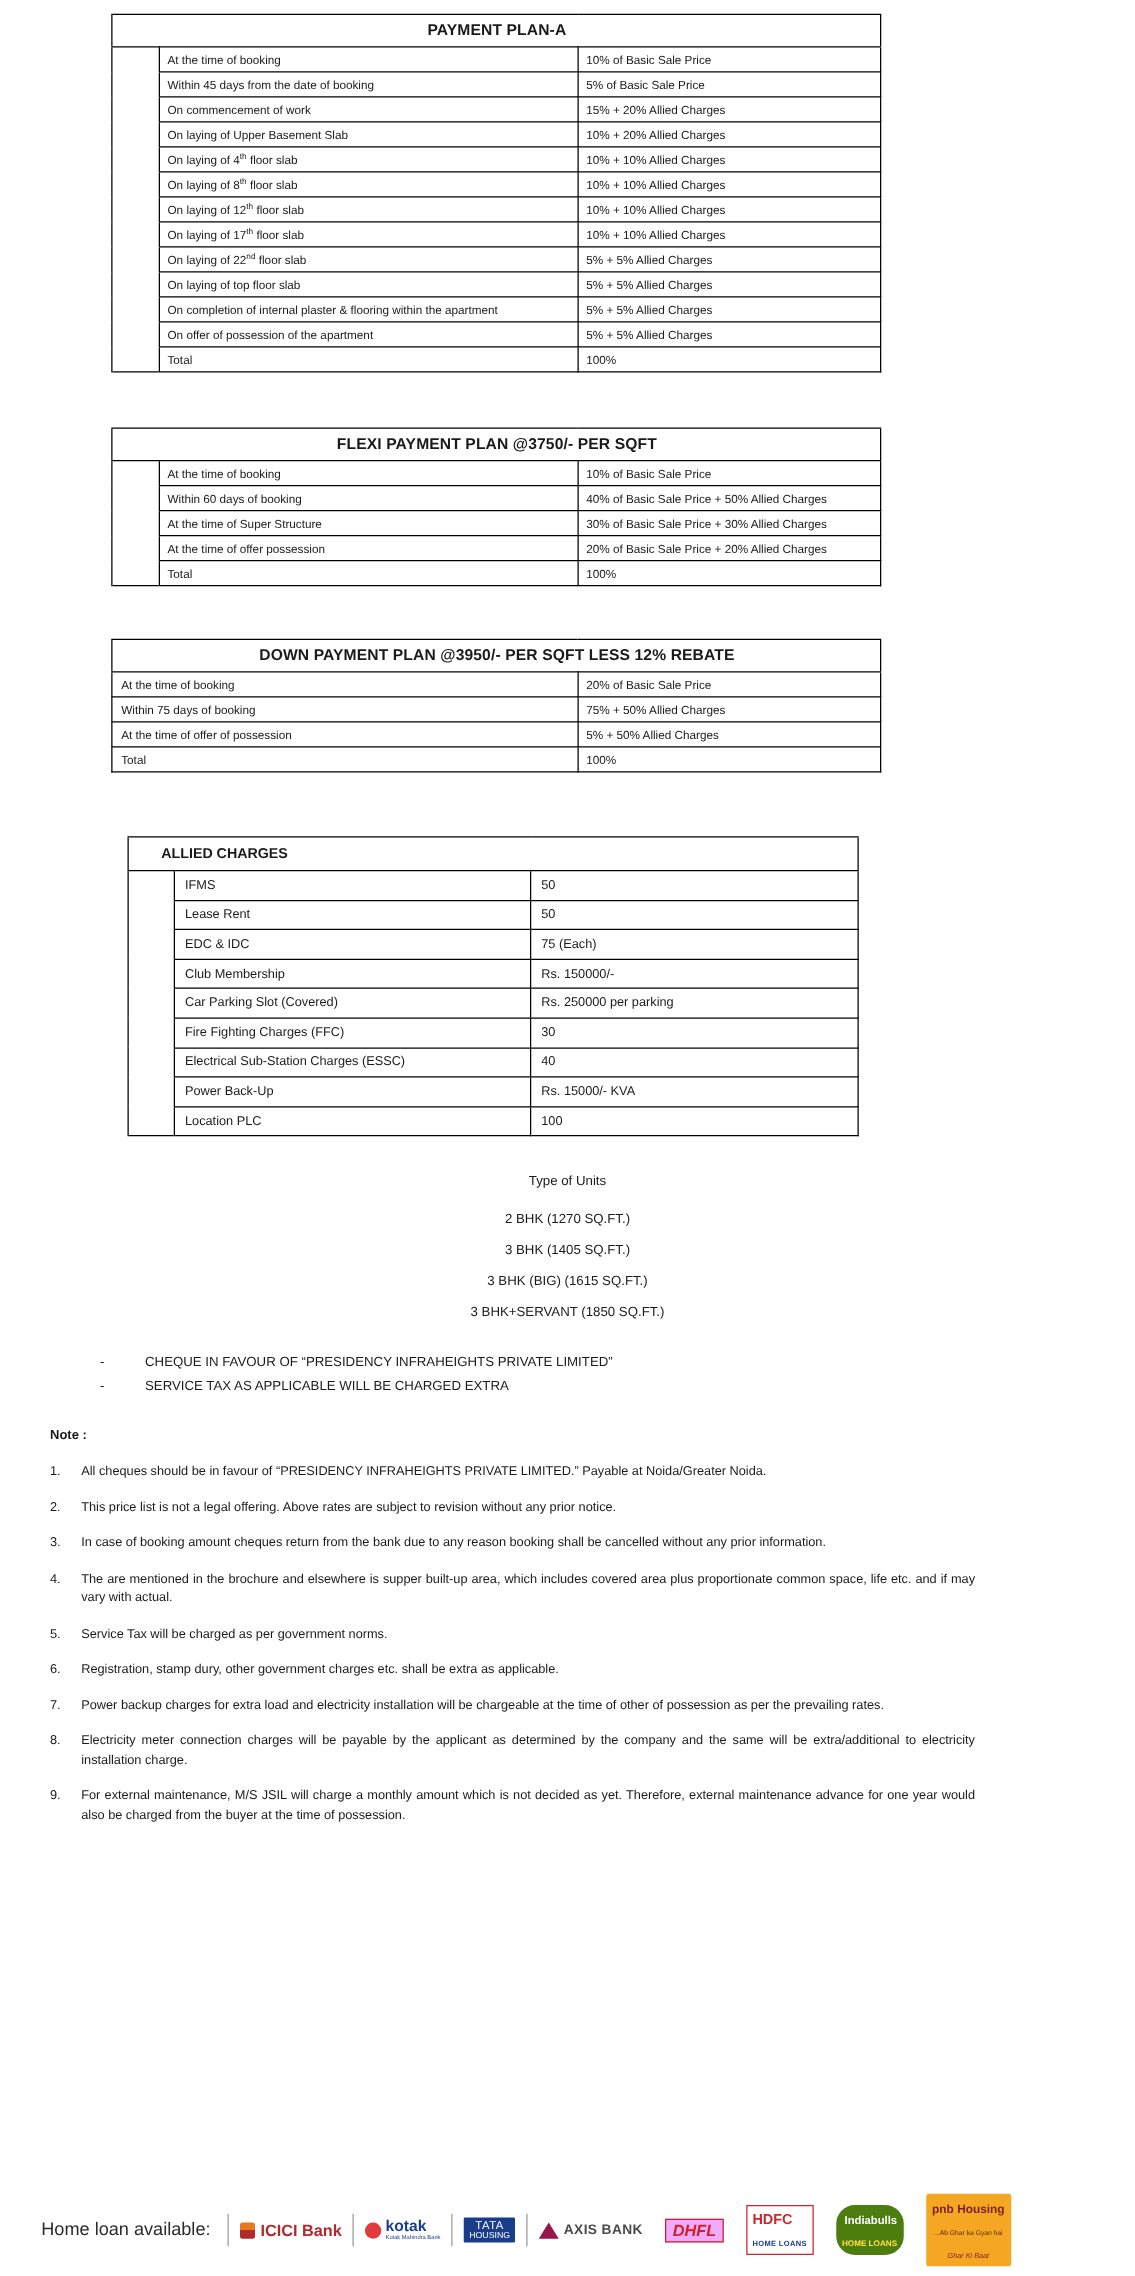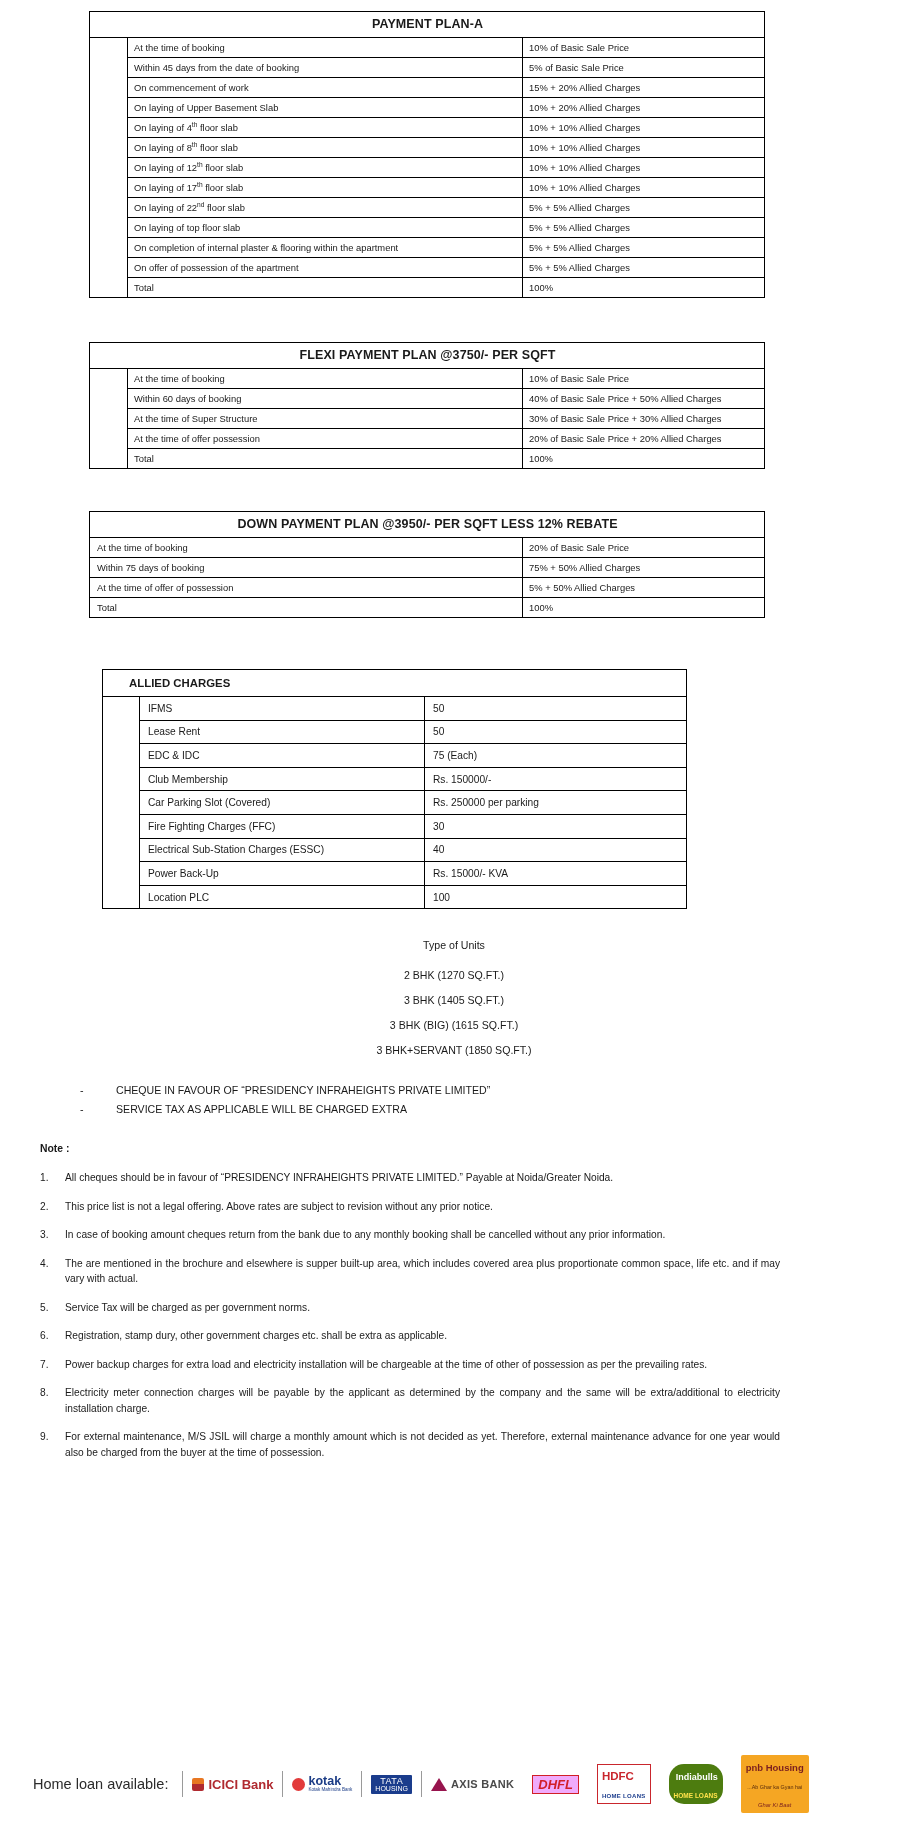--- a/index.html
+++ b/index.html
@@ -14,21 +14,21 @@
     font-family: "Liberation Sans", sans-serif;
     color: #1a1a1a;
     position: relative;
   }
   .page { width: 908px; padding: 0; position: relative; }
 
   
   table { border-collapse: collapse; }
   .plan-table {
     border: 1.5px solid #000;
-    width: 676px;
+    width: 616px;
     table-layout: fixed;
   }
   .plan-table td, .plan-table th {
     border: 1px solid #000;
     font-size: 9.4px;
     font-family: "Liberation Sans", sans-serif;
     font-weight: normal;
     padding: 3px 5px 3px 6px;
     vertical-align: middle;
     height: 19px;
@@ -411,21 +411,21 @@
       <div class="note-item">
         <span class="num">1.</span>
         <span class="body">All cheques should be in favour of “PRESIDENCY INFRAHEIGHTS PRIVATE LIMITED.” Payable at Noida/Greater Noida.</span>
       </div>
       <div class="note-item">
         <span class="num">2.</span>
         <span class="body">This price list is not a legal offering. Above rates are subject to revision without any prior notice.</span>
       </div>
       <div class="note-item">
         <span class="num">3.</span>
-        <span class="body">In case of booking amount cheques return from the bank due to any monthly booking shall be cancelled without any prior information.</span>
+        <span class="body">In case of booking amount cheques return from the bank due to any reason booking shall be cancelled without any prior information.</span>
       </div>
       <div class="note-item">
         <span class="num">4.</span>
         <span class="body">The are mentioned in the brochure and elsewhere is supper built-up area, which includes covered area plus proportionate common space, life etc. and if may vary with actual.</span>
       </div>
       <div class="note-item">
         <span class="num">5.</span>
         <span class="body">Service Tax will be charged as per government norms.</span>
       </div>
       <div class="note-item">

